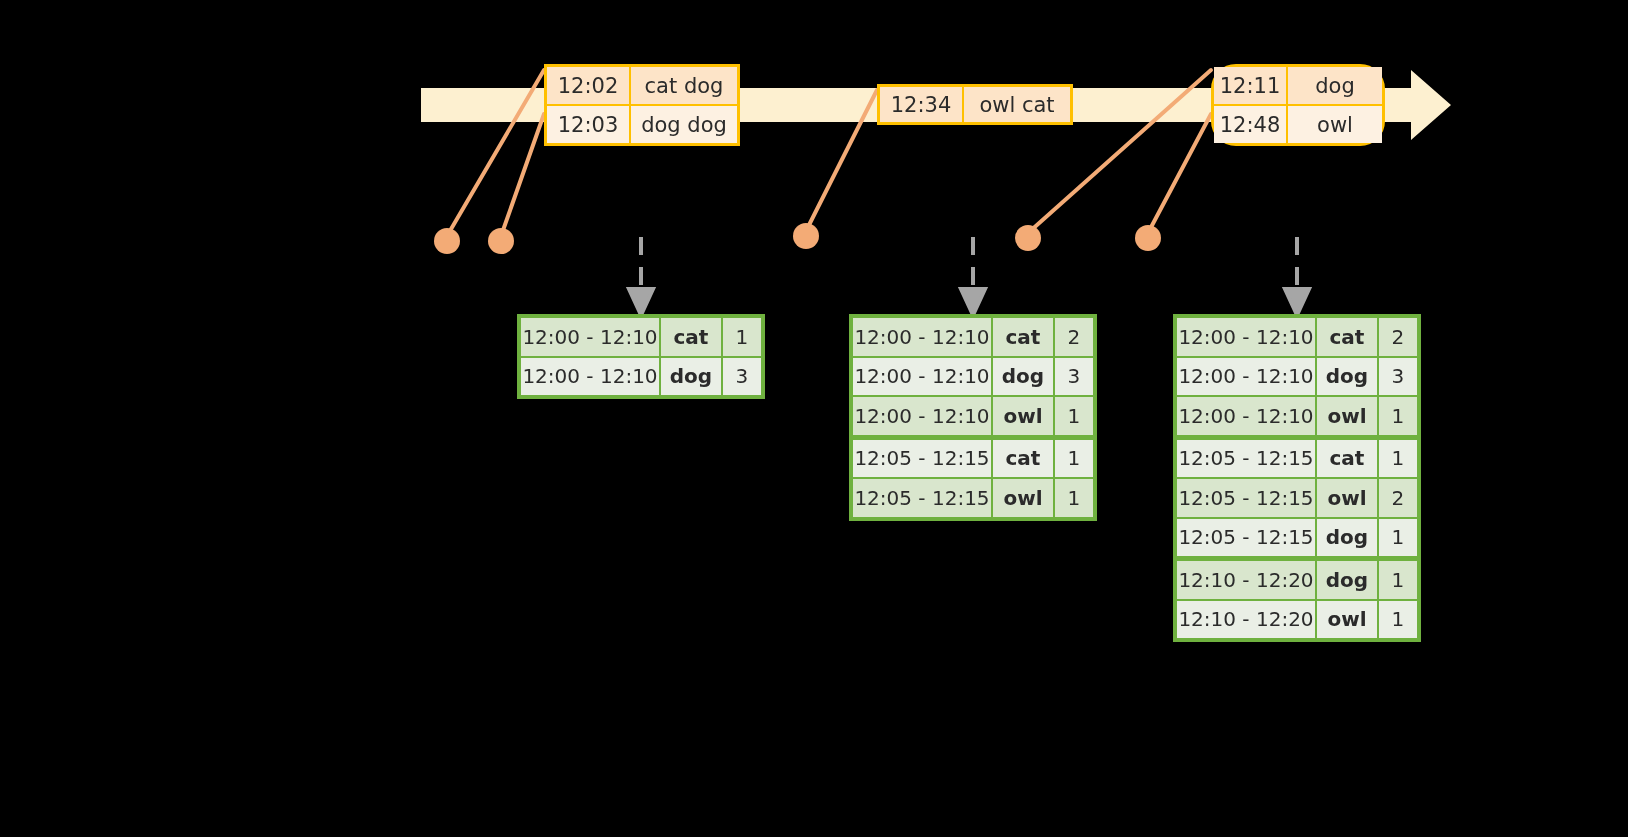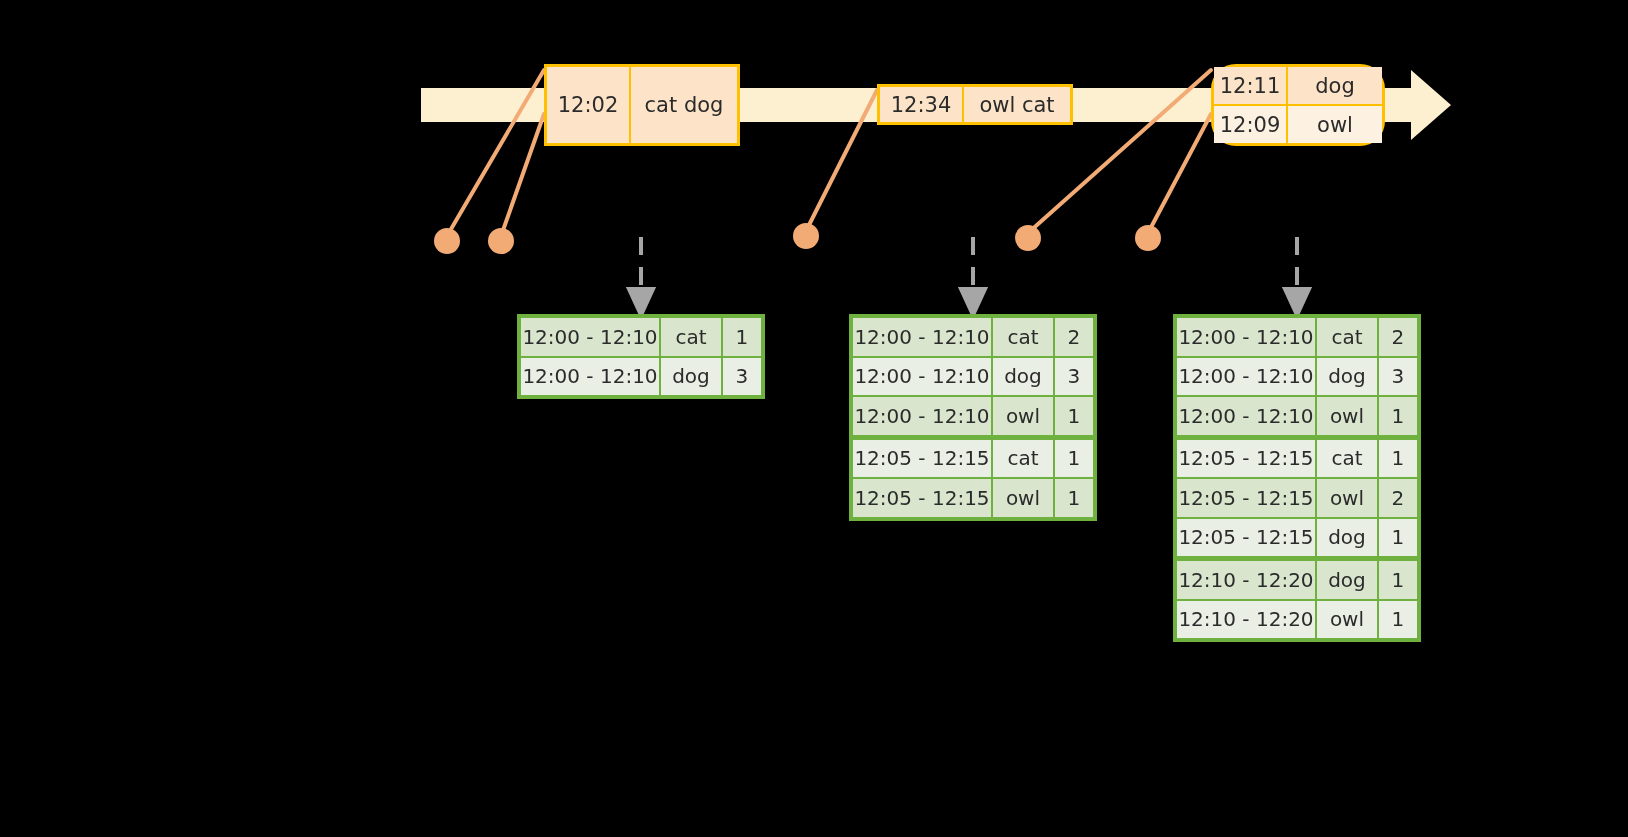--- a/index.html
+++ b/index.html
@@ -92,21 +92,21 @@
   .rt-cell {
     box-sizing: border-box;
     display: flex;
     align-items: center;
     justify-content: center;
     font-size: 20px;
     color: #2b2b2b;
     white-space: nowrap;
   }
   .rt-cell.c-window { width: 145px; }
-  .rt-cell.c-word   { width: 63px; margin-left: 2px; }
+  .rt-cell.c-word   { width: 63px; margin-left: 2px; font-weight: bold; }
   .rt-cell.c-count  { width: 40px; margin-left: 2px; }
   .shade-dark  .rt-cell { background: #d9e6cd; }
   .shade-light .rt-cell { background: #eaefe6; }
 
   
   .dot {
     position: absolute;
     width: 26px;
     height: 26px;
     border-radius: 50%;
@@ -142,36 +142,40 @@
       <line x1="1256" y1="233" x2="1256" y2="288" stroke-dasharray="18,12"></line>
       <polygon points="1244,285 1268,285 1256,311"></polygon>
     </g>
   </svg>
 
   <div class="event-box" style="left:503px; top:60px; width:196px; height:82px;">
     <div class="event-row ev-shade-a">
       <span class="cell-time" style="width:84px;">12:02</span>
       <span class="cell-words">cat dog</span>
     </div>
+    <div class="event-row ev-shade-b">
+      <span class="cell-time" style="width:84px;">12:03</span>
+      <span class="cell-words">dog dog</span>
+    </div>
   </div>
 
   <div class="event-box" style="left:836px; top:80px; width:196px; height:41px;">
     <div class="event-row ev-shade-a">
       <span class="cell-time" style="width:84px;">12:34</span>
       <span class="cell-words">owl cat</span>
     </div>
   </div>
 
   <div class="event-box" style="left:1170px; top:60px; width:174px; height:82px;border-radius:25px;">
     <div class="event-row ev-shade-a">
       <span class="cell-time" style="width:74px;">12:11</span>
       <span class="cell-words">dog</span>
     </div>
     <div class="event-row ev-shade-b">
-      <span class="cell-time" style="width:74px;">12:09</span>
+      <span class="cell-time" style="width:74px;">12:48</span>
       <span class="cell-words">owl</span>
     </div>
   </div>
 
   <div class="dot" style="left:393px; top:224px;"></div>
   <div class="dot" style="left:447px; top:224px;"></div>
   <div class="dot" style="left:752px; top:219px;"></div>
   <div class="dot" style="left:974px; top:221px;"></div>
   <div class="dot" style="left:1094px; top:221px;"></div>
 

